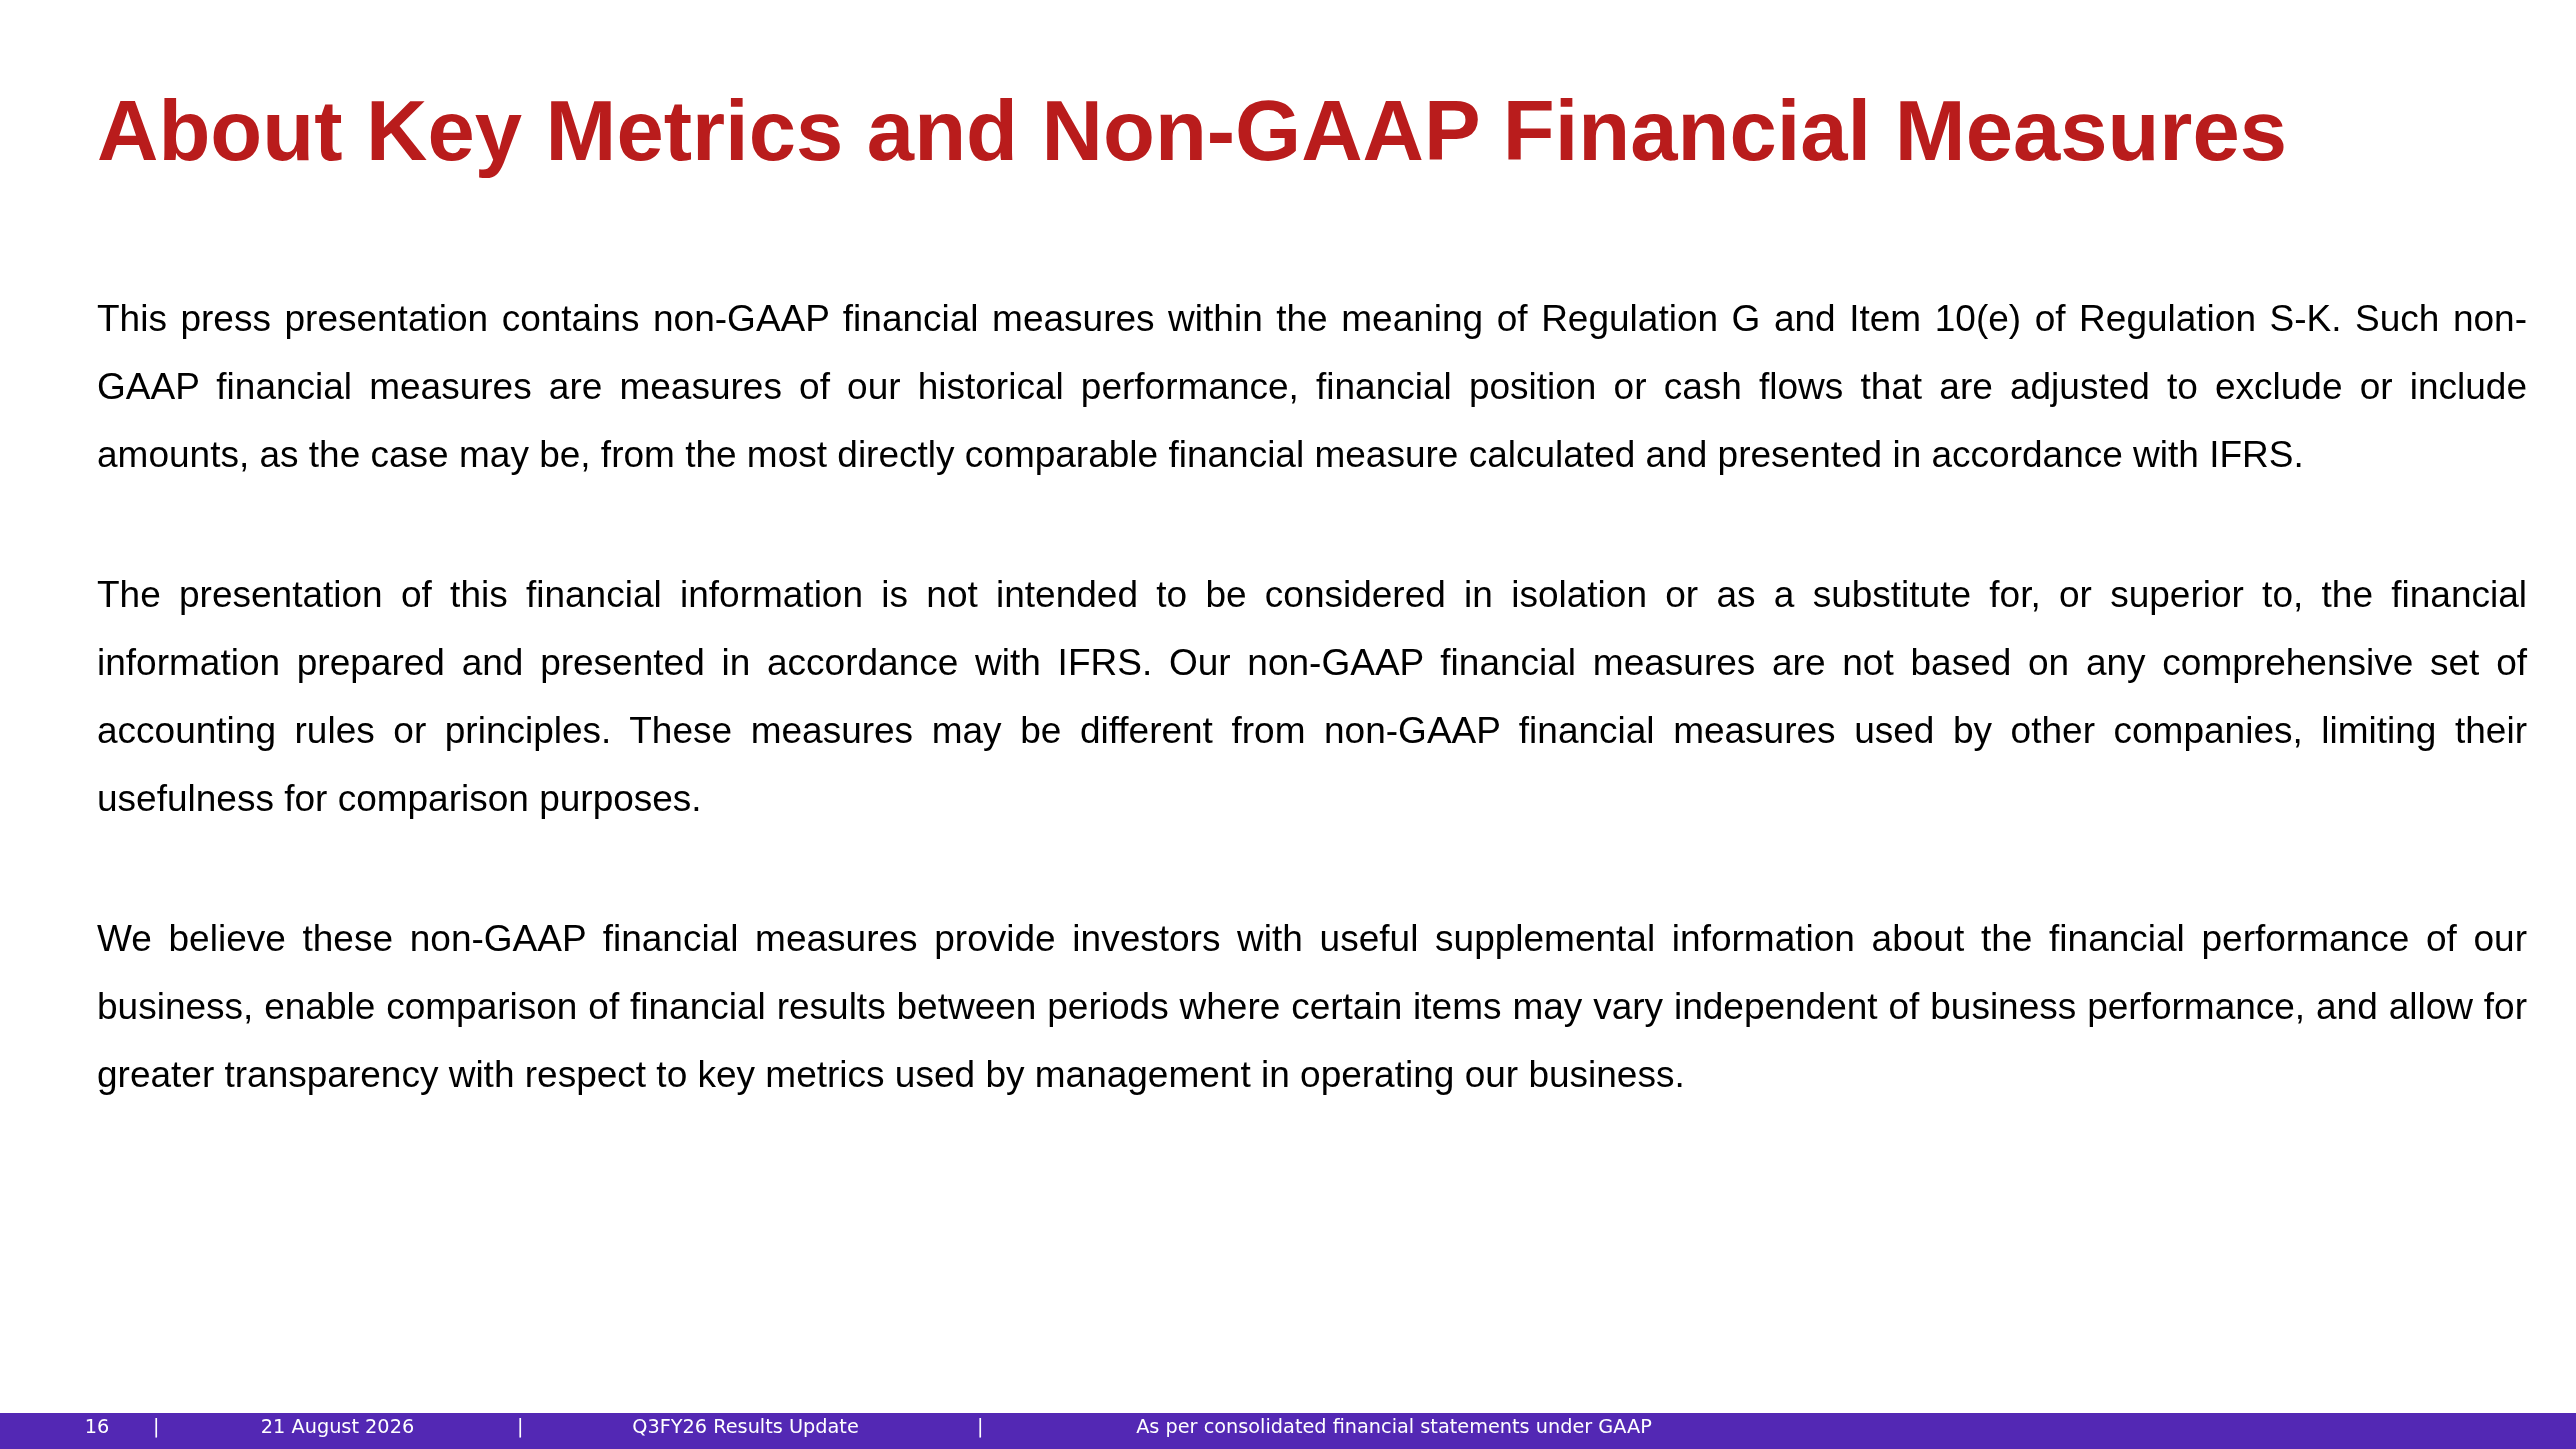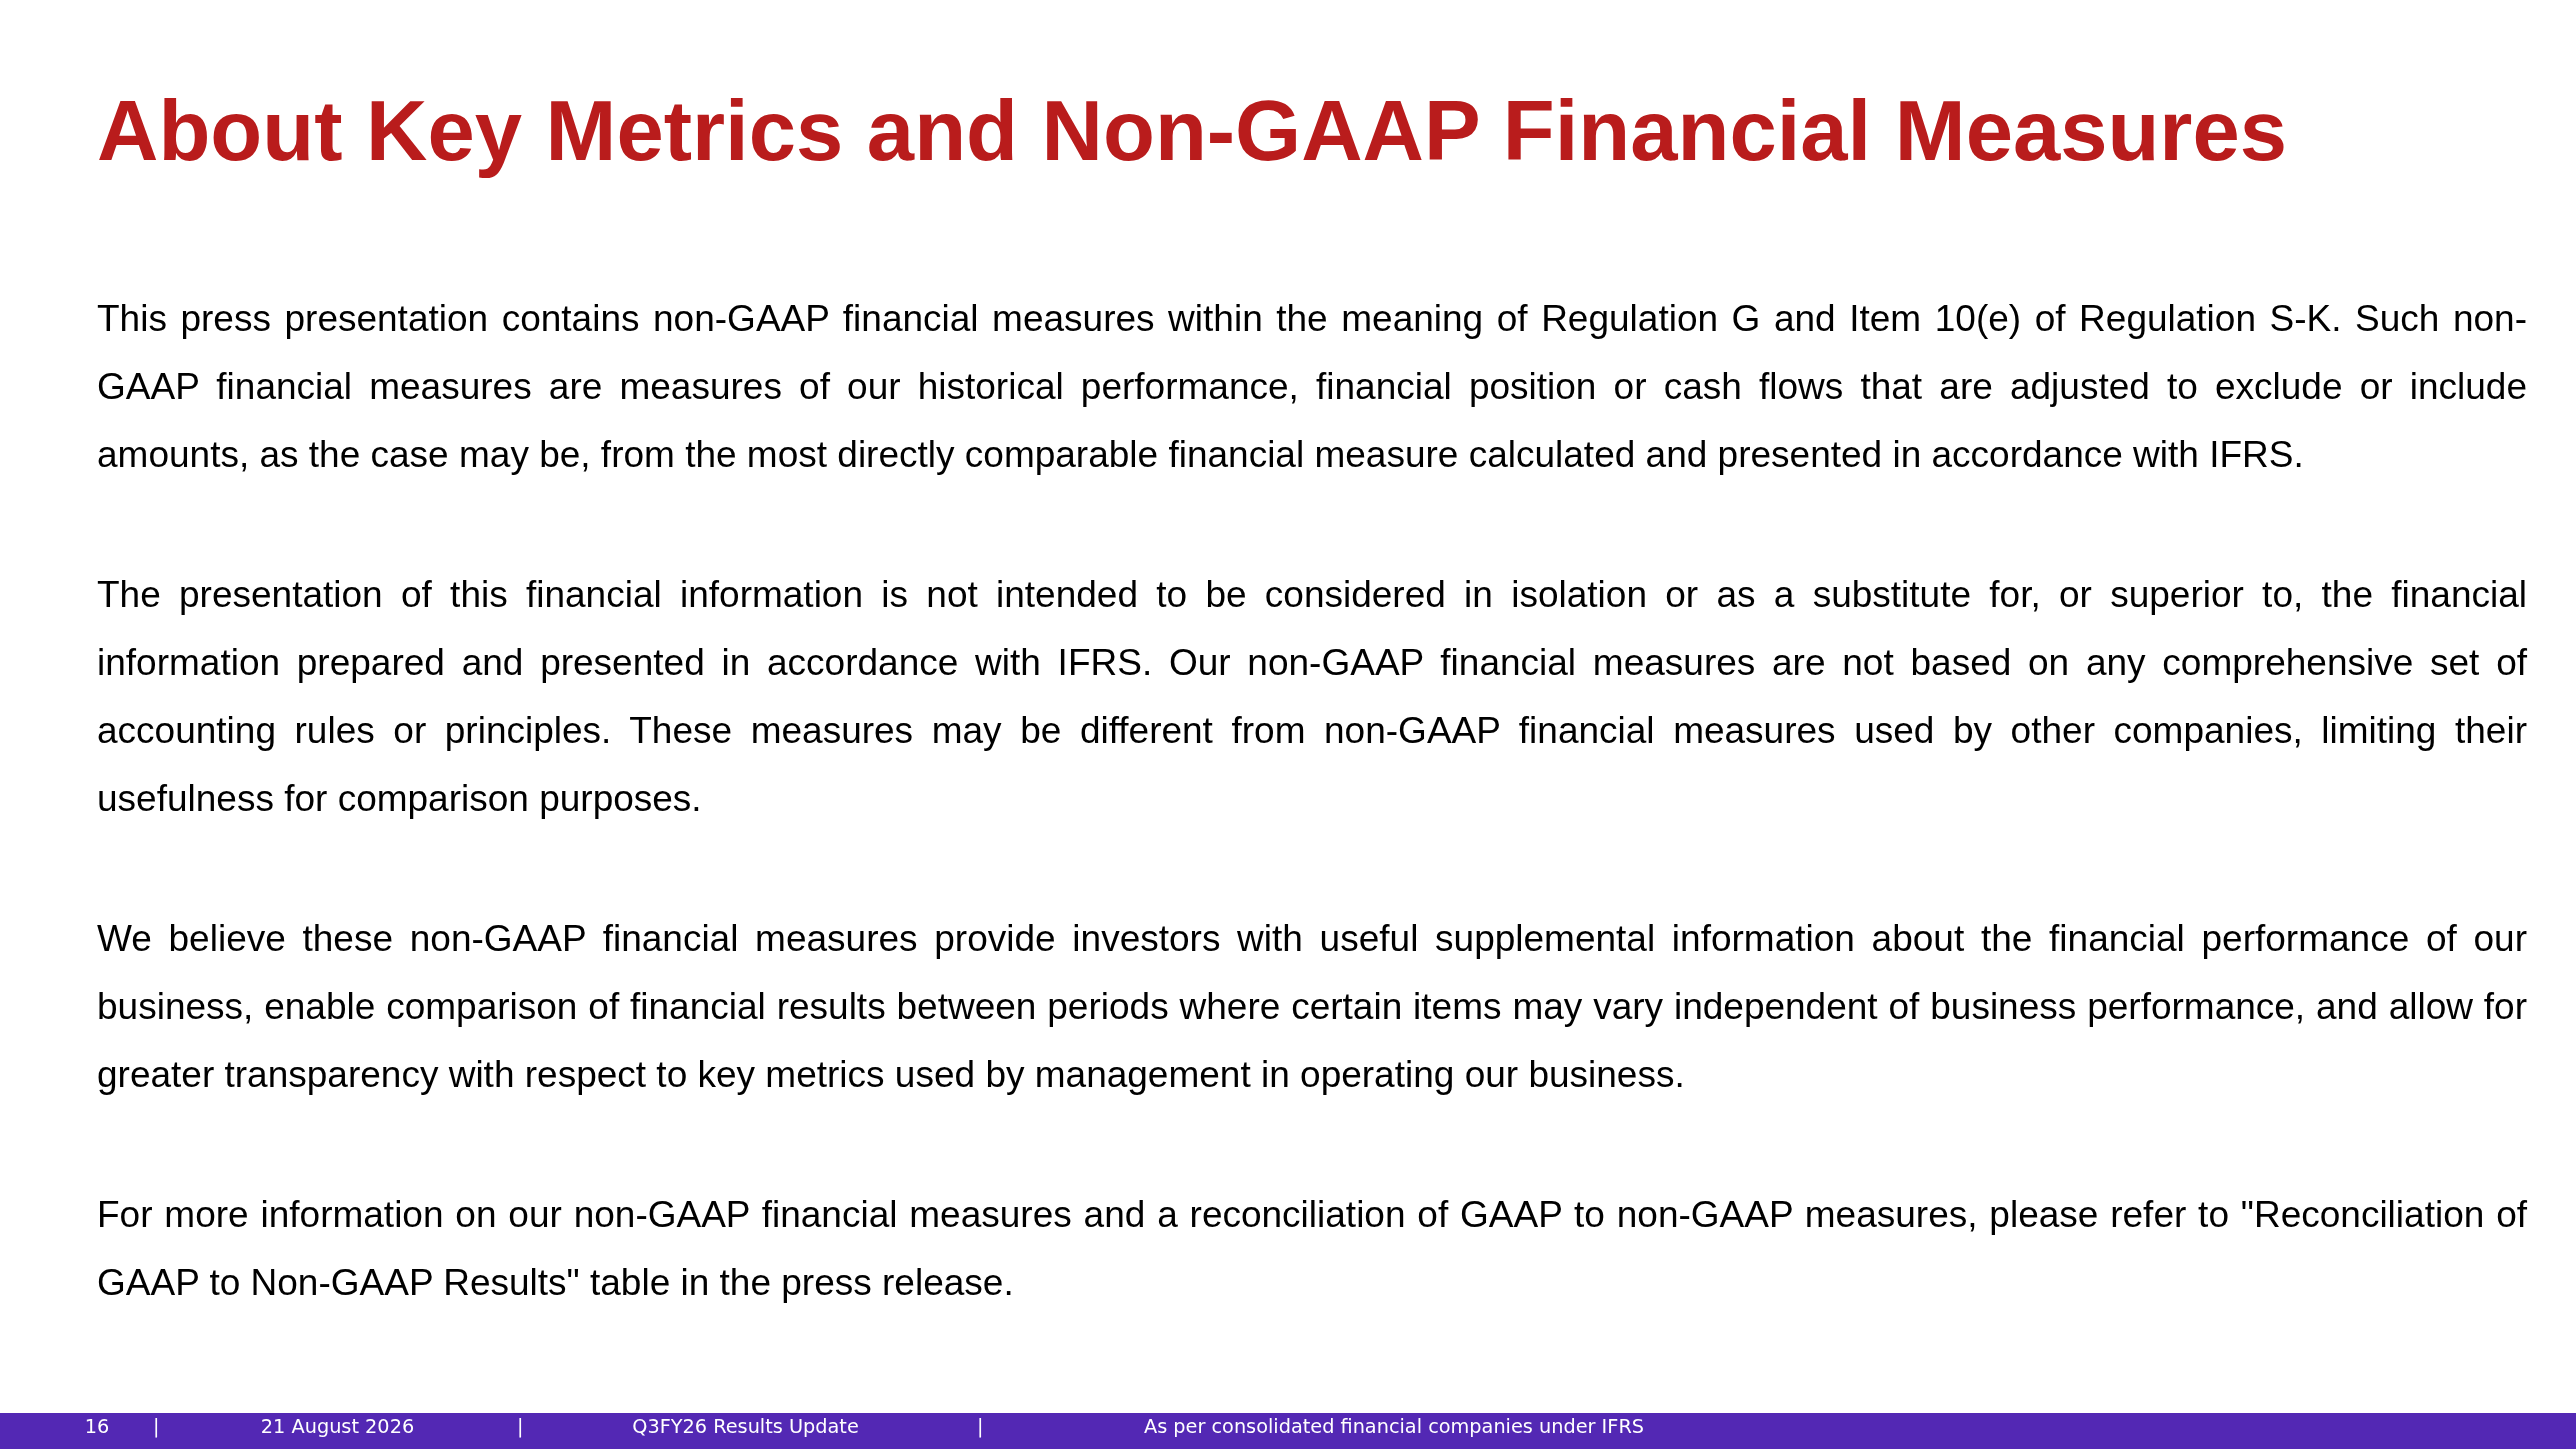--- a/index.html
+++ b/index.html
@@ -72,26 +72,25 @@
 </head>
 <body>
 
 <main class="slide">
   <h1 class="slide-title">About Key Metrics and Non-GAAP Financial Measures</h1>
 
   <section class="body-text">
     <p>This press presentation contains non-GAAP financial measures within the meaning of Regulation G and Item 10(e) of Regulation S-K. Such non-GAAP financial measures are measures of our historical performance, financial position or cash flows that are adjusted to exclude or include amounts, as the case may be, from the most directly comparable financial measure calculated and presented in accordance with IFRS.</p>
     <p>The presentation of this financial information is not intended to be considered in isolation or as a substitute for, or superior to, the financial information prepared and presented in accordance with IFRS. Our non-GAAP financial measures are not based on any comprehensive set of accounting rules or principles. These measures may be different from non-GAAP financial measures used by other companies, limiting their usefulness for comparison purposes.</p>
     <p>We believe these non-GAAP financial measures provide investors with useful supplemental information about the financial performance of our business, enable comparison of financial results between periods where certain items may vary independent of business performance, and allow for greater transparency with respect to key metrics used by management in operating our business.</p>
-    <p>For more information on our non-GAAP financial measures and a reconciliation of GAAP to non-GAAP measures, please refer to "Reconciliation of GAAP to Non-GAAP Results" table in the press release.</p>
   </section>
 </main>
 
 <footer class="footer-bar">
   <span class="fcell-page">16</span>
   <span class="fsep-1">|</span>
   <span class="fcell-date">21 August 2026</span>
   <span class="fsep-2">|</span>
   <span class="fcell-deck">Q3FY26 Results Update</span>
   <span class="fsep-3">|</span>
-  <span class="fcell-note">As per consolidated financial companies under IFRS</span>
+  <span class="fcell-note">As per consolidated financial statements under GAAP</span>
 </footer>
 
 
 </body></html>

